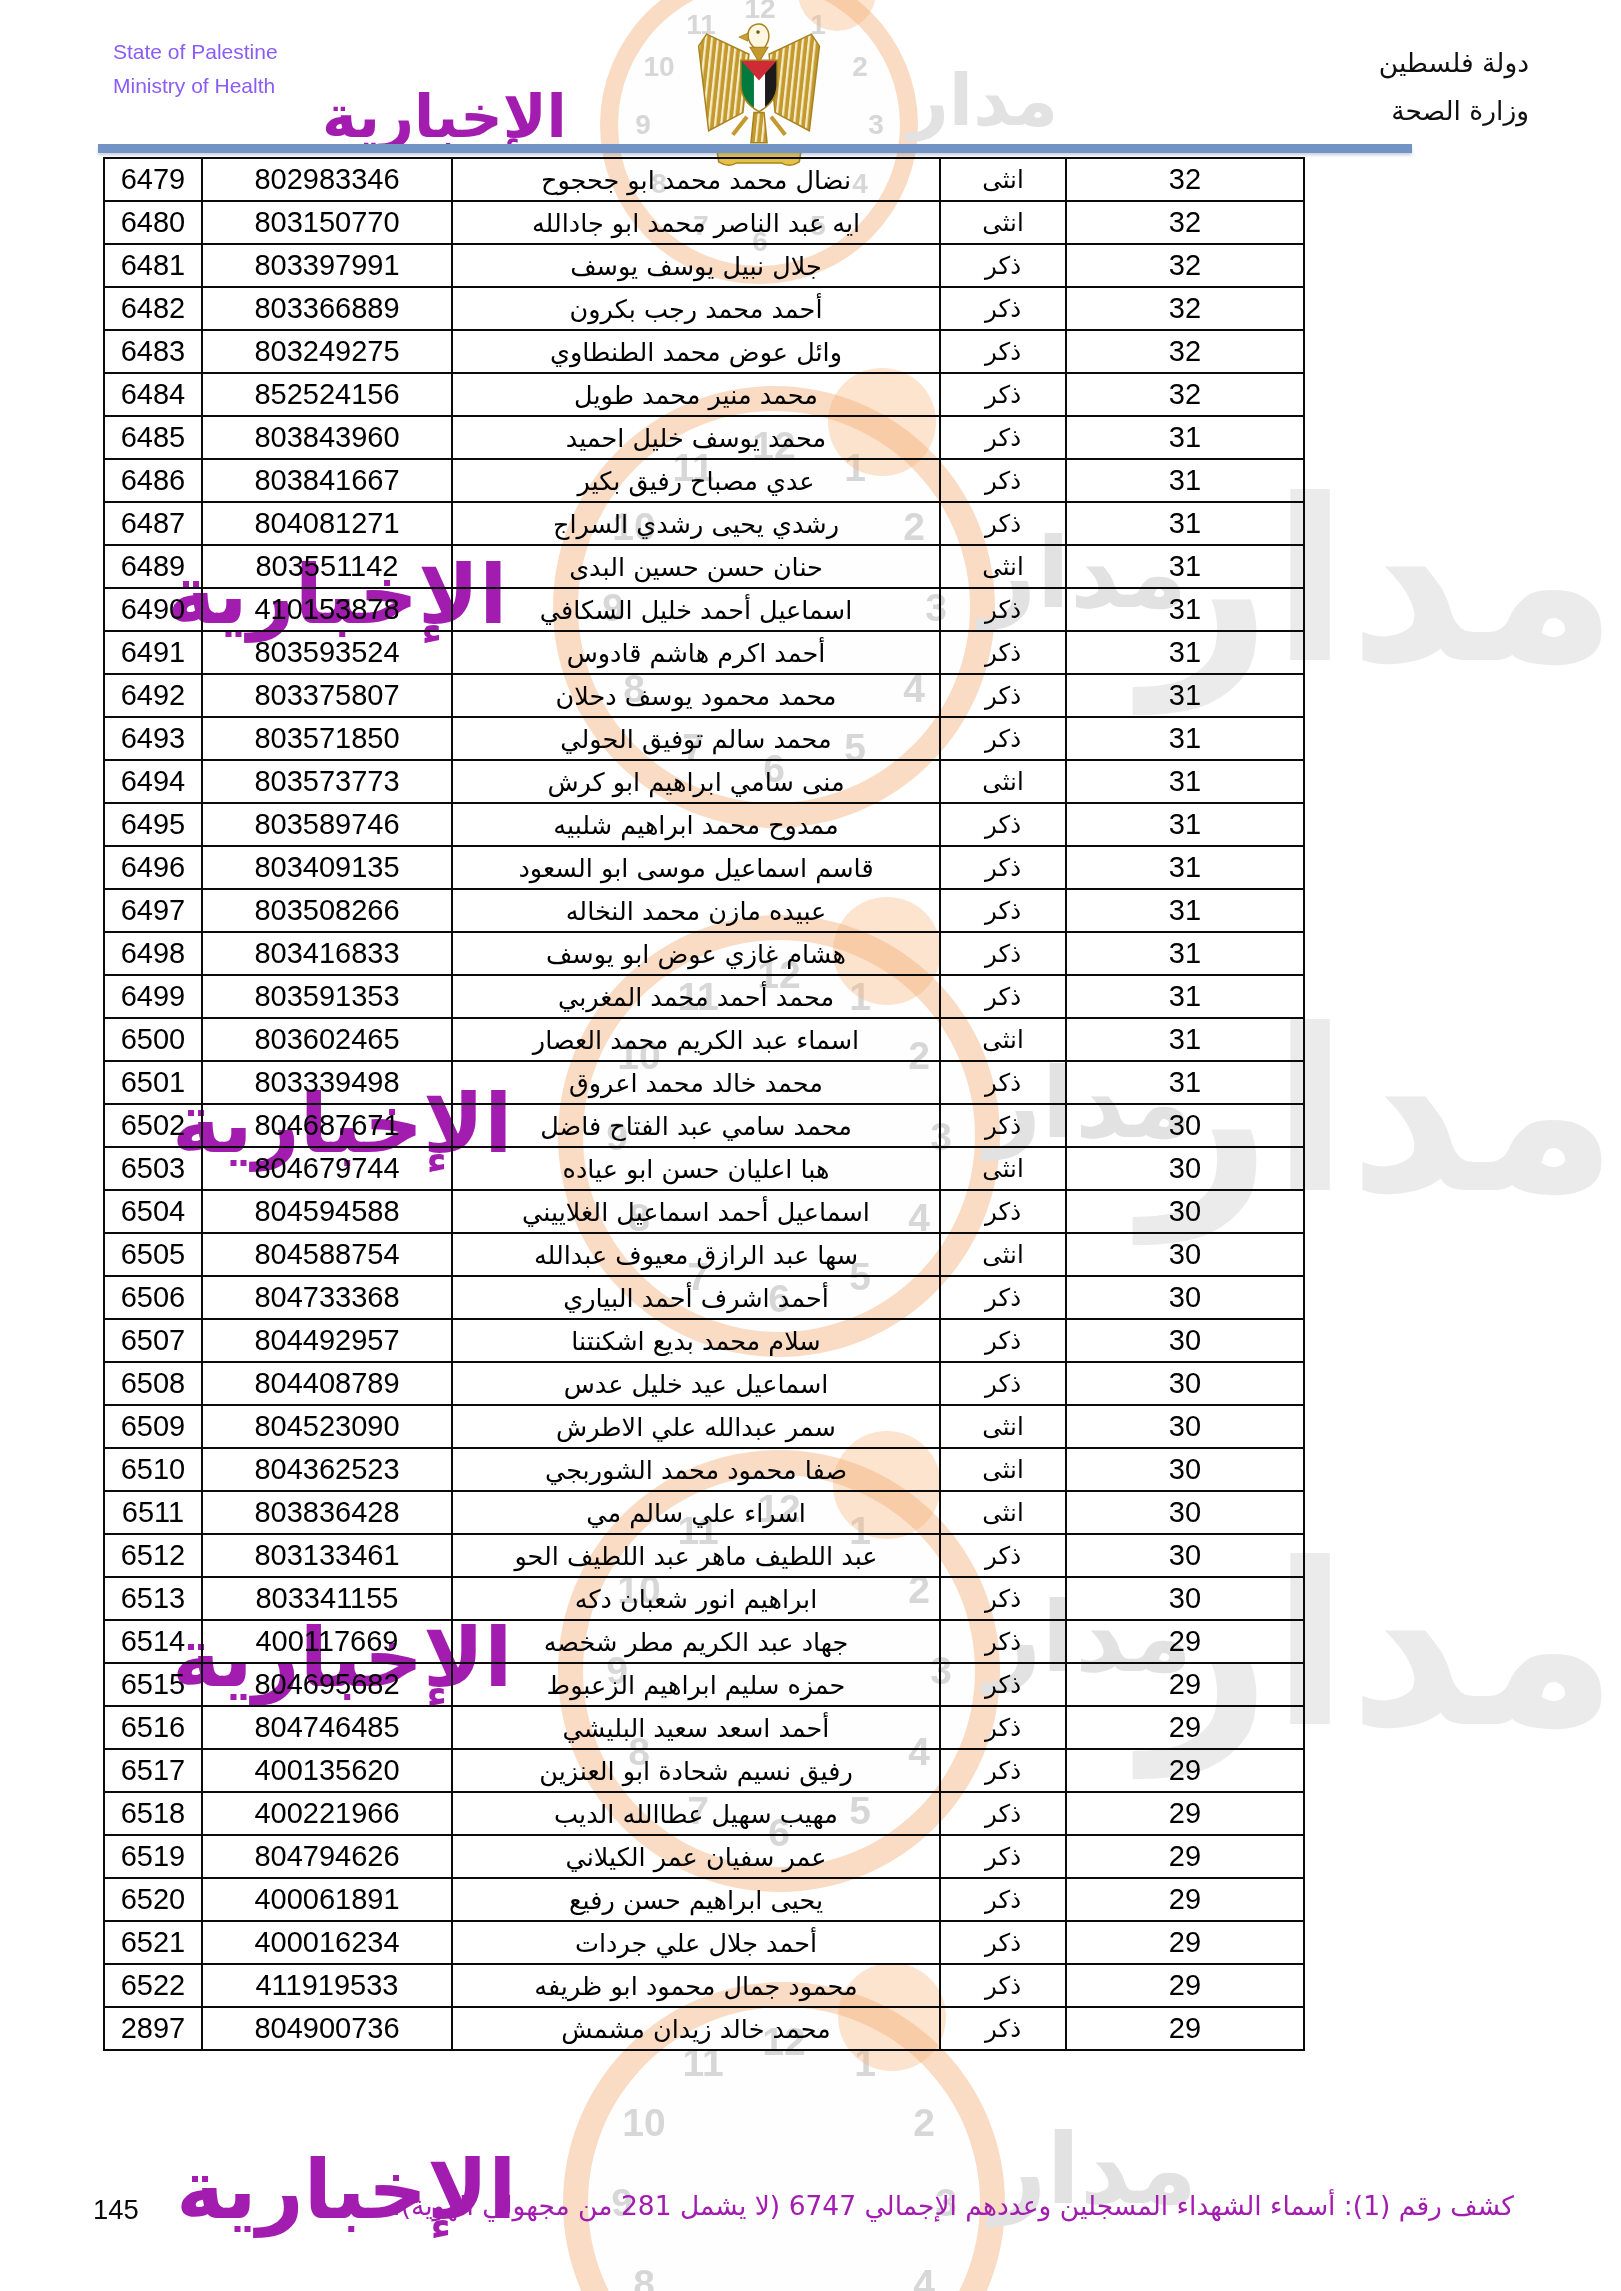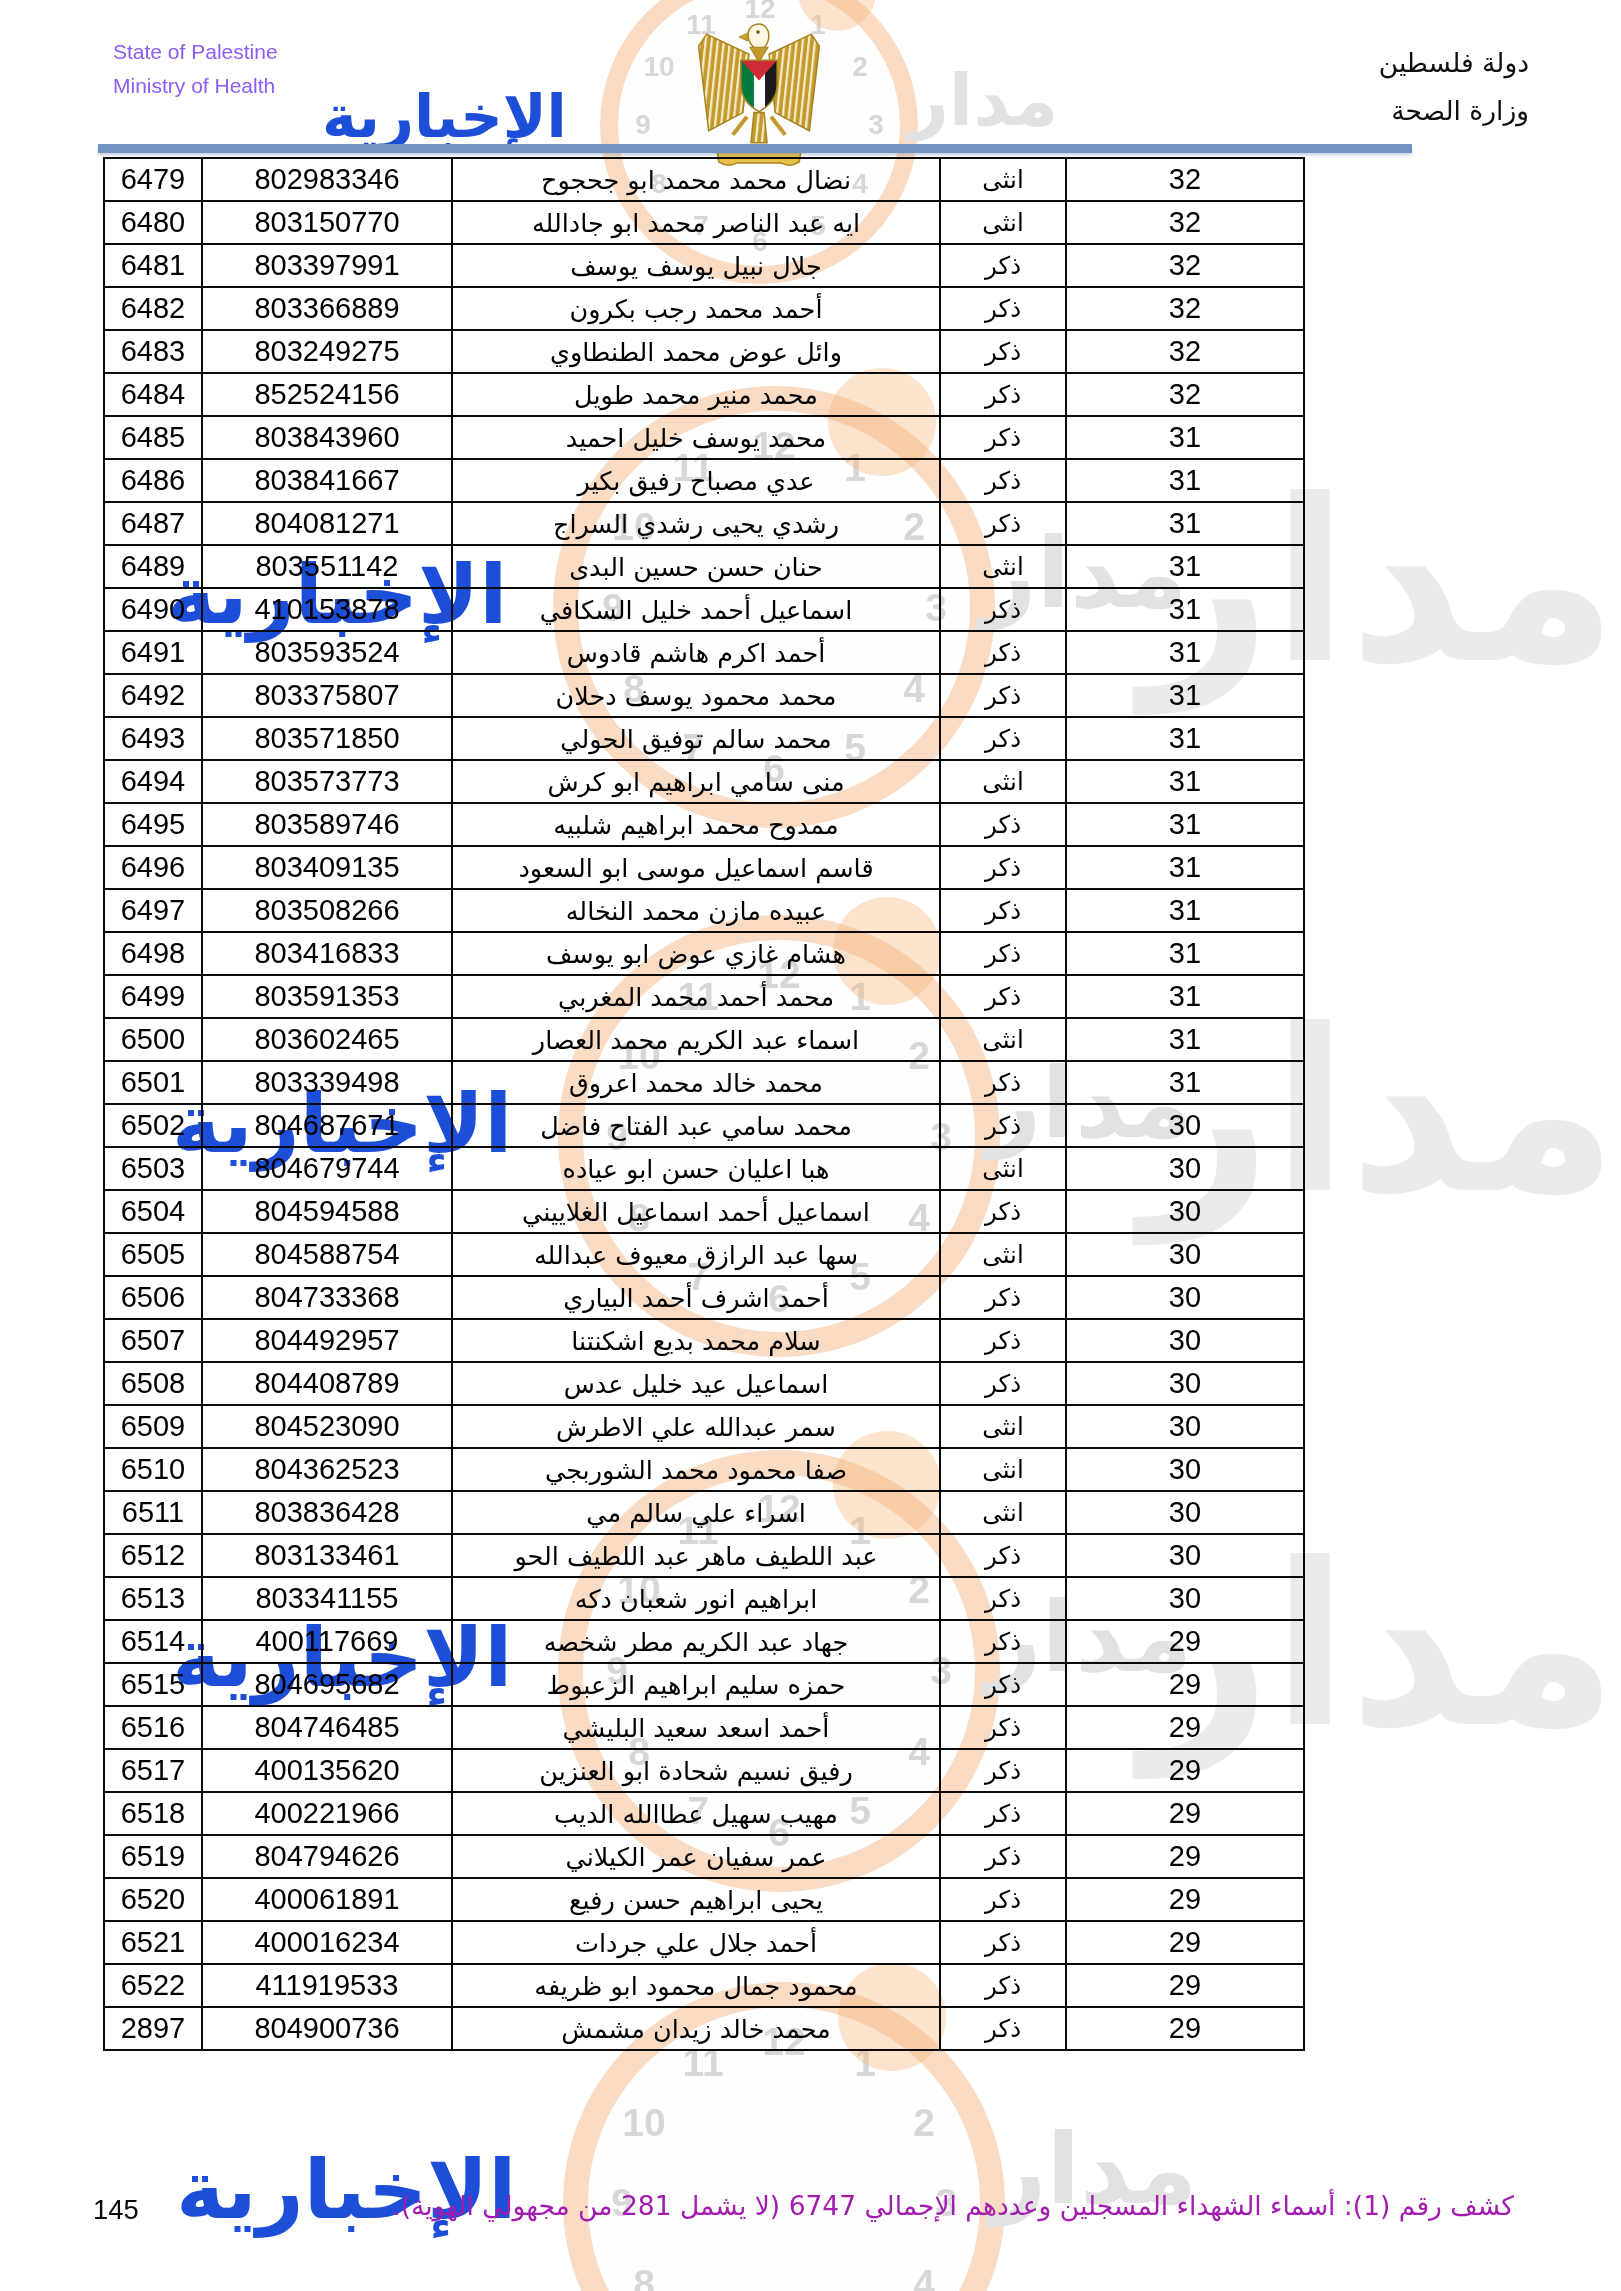--- a/index.html
+++ b/index.html
@@ -11,21 +11,21 @@
     overflow:hidden;
     font-family:"Liberation Sans",sans-serif;
     color:#000;
   }
   
   #wm-layer{position:absolute;inset:0;z-index:0;}
   .wm-group{position:absolute;inset:0;}
   .wm-ring{position:absolute;border-style:solid;border-color:rgba(249,213,185,0.85);border-radius:50%;background:rgba(250,250,250,0.25);}
   .wm-num{position:absolute;transform:translate(-50%,-50%);color:#d7d7d7;font-weight:bold;font-family:"Liberation Sans",sans-serif;}
   .wm-word{position:absolute;font-weight:bold;font-family:"DejaVu Sans",sans-serif;white-space:nowrap;line-height:1;}
-  .wm-word-beige{color:#1d4ed8;}
+  .wm-word-beige{color:#a21caf;}
   .wm-word-gray{color:#e2e2e2;}
   .wm-word-edge{color:#ebebeb;font-size:225px;}
   .wm-dot{position:absolute;border-radius:50%;background:rgba(247,178,118,0.35);}
   
   .hdr-en{position:absolute;left:93px;top:35px;font-size:21px;line-height:1.6;color:#8b5cf6;z-index:2;margin-left:20px;}
   .hdr-ar{position:absolute;right:92px;top:39px;font-size:26.5px;line-height:1.8;text-align:right;direction:rtl;font-family:"DejaVu Sans",sans-serif;color:#101010;z-index:2;}
   .emblem{position:absolute;left:688px;top:19.6px;z-index:2;}
   
   .blue-rule{position:absolute;left:98px;top:144px;width:1314px;height:8.8px;background:#7293c4;box-shadow:0 2.9px 2.9px rgba(110,130,160,0.35);z-index:2;}
   

